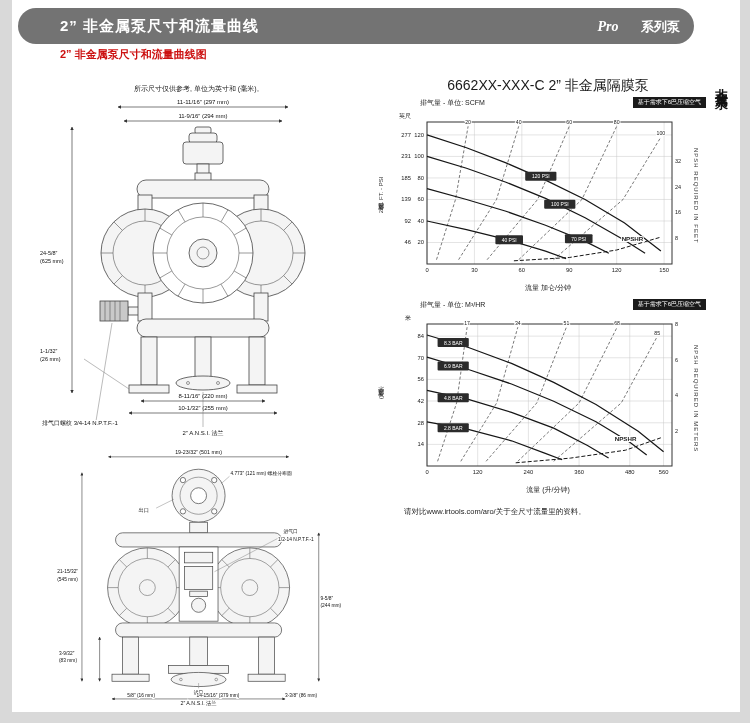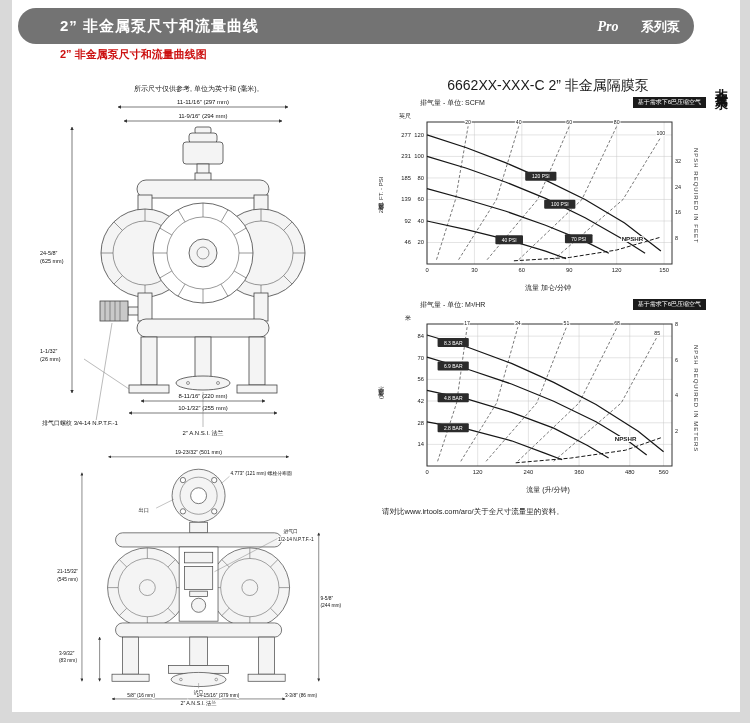--- a/index.html
+++ b/index.html
@@ -23,21 +23,21 @@
   .legend-row{display:flex;justify-content:space-between;align-items:center;
               margin:2px 14px 1px 44px;font-size:7px;}
   .note-box{background:#1a1a1a;color:#fff;padding:2px 5px;font-size:6px;line-height:1.2;max-width:110px;}
   .chart-row{display:flex;align-items:stretch;}
   .y-label-left{width:11px;writing-mode:vertical-rl;transform:rotate(180deg);font-size:6px;
                 display:flex;align-items:center;justify-content:center;color:#333;}
   .y-label-right{width:13px;writing-mode:vertical-rl;font-size:6px;letter-spacing:1px;
                  display:flex;align-items:center;justify-content:center;color:#333;}
   .x-label{text-align:center;font-size:7px;margin-top:0px;}
   .chart-block{margin-bottom:6px;}
-  .footer-note{font-size:7.5px;margin-top:12px;margin-left:6px;color:#222;}
+  .footer-note{font-size:7.5px;margin-top:12px;margin-left:28px;color:#222;}
   
   .pp{fill:#f4f4f4;stroke:#444;stroke-width:0.8;}
   .pw{fill:#ffffff;stroke:#444;stroke-width:0.8;}
   .pg{fill:#c9c9c9;stroke:#444;stroke-width:0.8;}
   .pl{stroke:#555;stroke-width:0.6;fill:none;}
   .dim{stroke:#444;stroke-width:0.7;fill:none;}
   .ldr{stroke:#777;stroke-width:0.5;fill:none;}
   .dt{font-size:6px;fill:#111;paint-order:stroke;stroke:#fff;stroke-width:2px;}
   .dts{font-size:5.5px;fill:#111;paint-order:stroke;stroke:#fff;stroke-width:2px;}
 </style>

